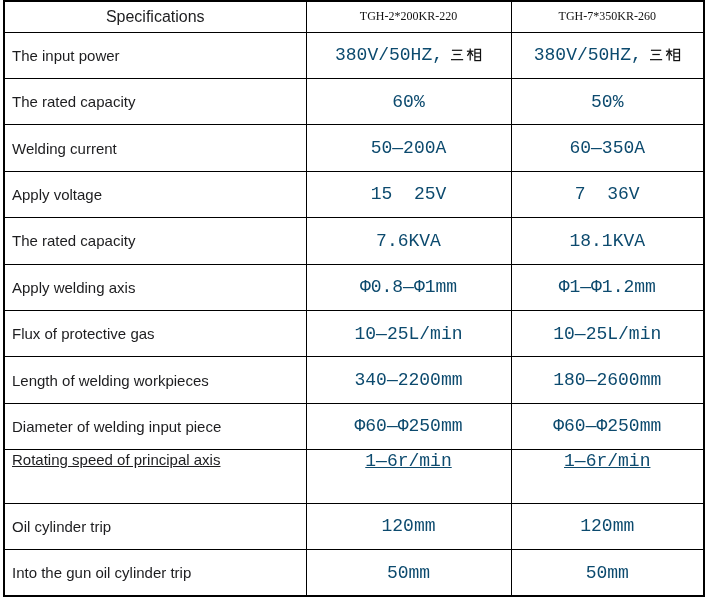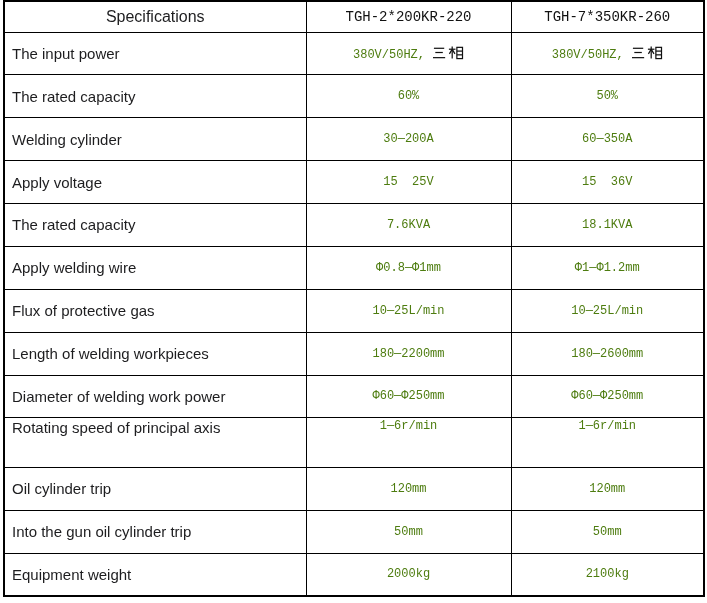--- a/index.html
+++ b/index.html
@@ -26,49 +26,49 @@
   }
   .spec-table th, .spec-table td {
     border: 1px solid #000000;
     overflow: hidden;
     vertical-align: middle;
     padding: 0;
   }
   thead tr { height: 31px; }
   tbody tr { height: 33px; }
   tbody tr.tall { height: 38px; }
-  tbody tr.tall td { vertical-align: top; padding-top: 1px; }
+  tbody tr.tall td { vertical-align: top; padding-top: 1px; text-decoration: underline; }
 
   th.spec-head {
     font-family: "Liberation Sans", sans-serif;
     font-size: 16px;
     font-weight: 400;
     color: #1d1d1f;
     text-align: center;
   }
   th.model-head {
-    font-family: Liberation Mono, monospace;
-    font-size: 14px;
+    font-family: Liberation Serif, serif;
+    font-size: 12px;
     font-weight: 400;
     color: #111111;
     text-align: center;
     white-space: pre;
   }
   td.lbl {
     font-family: "Liberation Sans", sans-serif;
     font-size: 15px;
     color: #1d1d1f;
     text-align: left;
     padding-left: 7px;
     padding-right: 4px;
   }
   td.val {
     font-family: "Liberation Mono", "DejaVu Sans Mono", monospace;
-    font-size: 12px;
-    color: #4d7c0f;
+    font-size: 18px;
+    color: #0c4a6e;
     text-align: center;
     white-space: pre;
   }
   .hanzi-svg {
     display: inline-block;
     vertical-align: -2px;
     margin-left: 6px;
   }
   .hanzi-svg line, .hanzi-svg rect, .hanzi-svg path {
     stroke: #111111;
@@ -128,69 +128,64 @@
                 <line x1="9" y1="10.5" x2="15" y2="10.5"></line>
               </g>
             </svg></td>
       </tr>
       <tr>
         <td class="lbl">The rated capacity</td>
         <td class="val">60%</td>
         <td class="val">50%</td>
       </tr>
       <tr>
-        <td class="lbl">Welding cylinder</td>
-        <td class="val">30—200A</td>
+        <td class="lbl">Welding current</td>
+        <td class="val">50—200A</td>
         <td class="val">60—350A</td>
       </tr>
       <tr>
         <td class="lbl">Apply voltage</td>
         <td class="val">15  25V</td>
-        <td class="val">15  36V</td>
+        <td class="val">7  36V</td>
       </tr>
       <tr>
         <td class="lbl">The rated capacity</td>
         <td class="val">7.6KVA</td>
         <td class="val">18.1KVA</td>
       </tr>
       <tr>
-        <td class="lbl">Apply welding wire</td>
+        <td class="lbl">Apply welding axis</td>
         <td class="val">Φ0.8—Φ1mm</td>
         <td class="val">Φ1—Φ1.2mm</td>
       </tr>
       <tr>
         <td class="lbl">Flux of protective gas</td>
         <td class="val">10—25L/min</td>
         <td class="val">10—25L/min</td>
       </tr>
       <tr>
         <td class="lbl">Length of welding workpieces</td>
-        <td class="val">180—2200mm</td>
+        <td class="val">340—2200mm</td>
         <td class="val">180—2600mm</td>
       </tr>
       <tr>
-        <td class="lbl">Diameter of welding work power</td>
+        <td class="lbl">Diameter of welding input piece</td>
         <td class="val">Φ60—Φ250mm</td>
         <td class="val">Φ60—Φ250mm</td>
       </tr>
       <tr class="tall">
         <td class="lbl">Rotating speed of principal axis</td>
         <td class="val">1—6r/min</td>
         <td class="val">1—6r/min</td>
       </tr>
       <tr>
         <td class="lbl">Oil cylinder trip</td>
         <td class="val">120mm</td>
         <td class="val">120mm</td>
       </tr>
       <tr>
         <td class="lbl">Into the gun oil cylinder trip</td>
         <td class="val">50mm</td>
         <td class="val">50mm</td>
       </tr>
-      <tr>
-        <td class="lbl">Equipment weight</td>
-        <td class="val">2000kg</td>
-        <td class="val">2100kg</td>
-      </tr>
     </tbody>
   </table>
 </div>
 
 </body></html>

